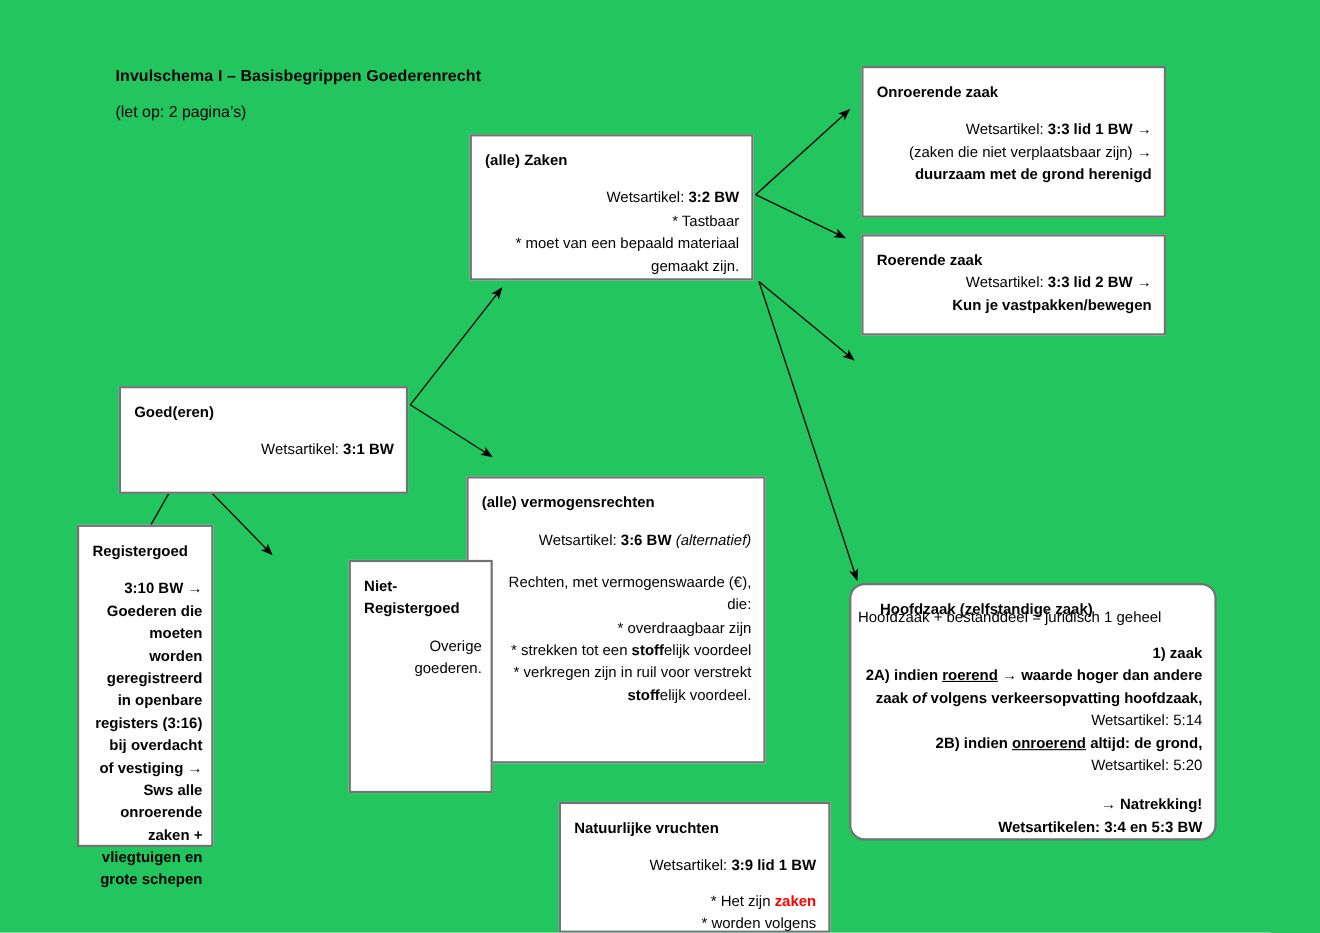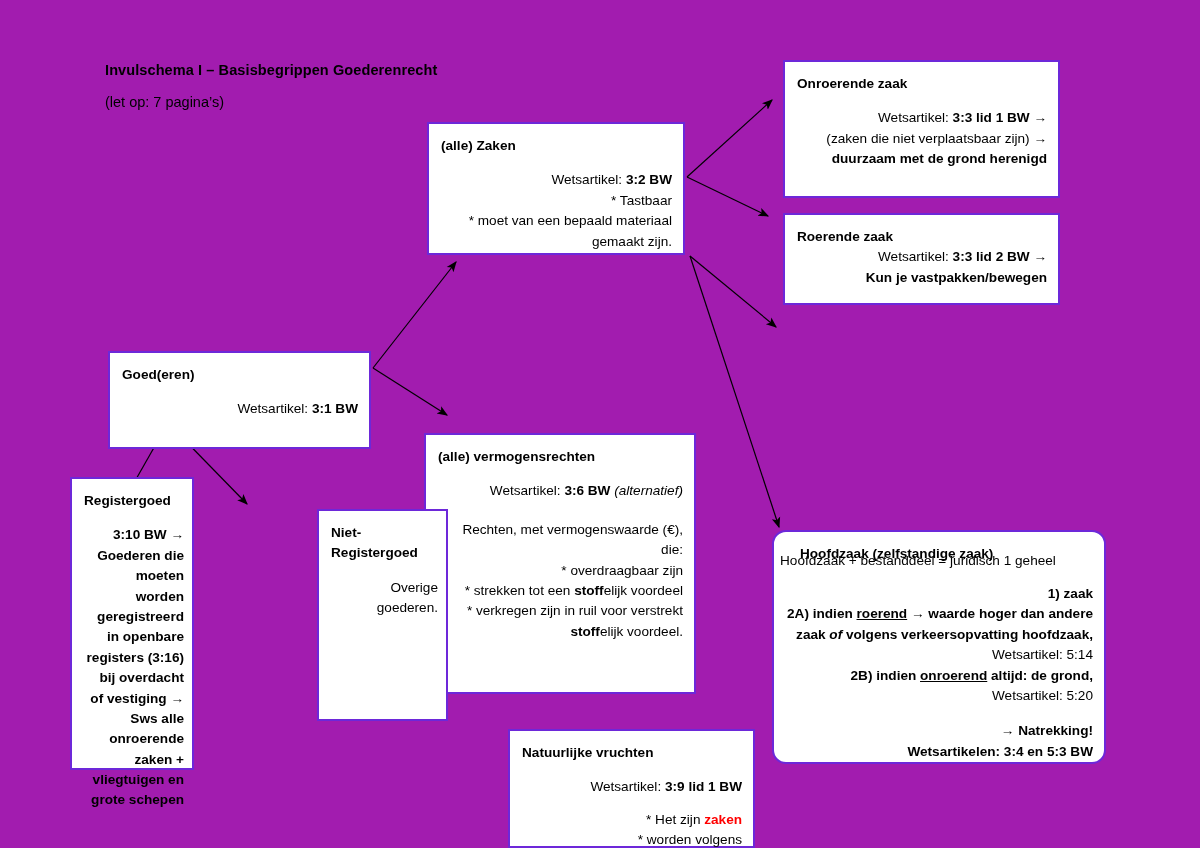--- a/index.html
+++ b/index.html
@@ -10,21 +10,21 @@
   }
   body {
     font-family: "Liberation Sans", sans-serif;
     color: #000000;
   }
   #page {
     position: relative;
     width: 1200px;
     height: 848px;
     overflow: hidden;
-    background: #a21caf;
+    background: #22c55e;
   }
   .arrow-layer {
     position: absolute;
     left: 0;
     top: 0;
     width: 1200px;
     height: 848px;
     pointer-events: none;
   }
   .doc-title {
@@ -36,21 +36,21 @@
   }
   .doc-sub {
     position: absolute;
     font-size: 14.5px;
     font-weight: normal;
     white-space: nowrap;
   }
   .box {
     position: absolute;
     box-sizing: border-box;
-    border: 2px solid #6d28d9;
+    border: 2px solid #737373;
     background: #ffffff;
     font-size: 13.6px;
     line-height: 1.5;
     padding: 12px 11px 10px 12px;
   }
   .box .ttl {
     font-weight: bold;
     margin-bottom: 14px;
   }
   .box .ttl.tight {
@@ -131,21 +131,21 @@
     <path d="M687,177 L772,100" stroke="#000000" stroke-width="1.2" fill="none" marker-end="url(#ah)"></path>
 
     <path d="M687,177 L768,216" stroke="#000000" stroke-width="1.2" fill="none" marker-end="url(#ah)"></path>
 
     <path d="M690,256 L776,327" stroke="#000000" stroke-width="1.2" fill="none" marker-end="url(#ah)"></path>
 
     <path d="M690,256 L779,527" stroke="#000000" stroke-width="1.2" fill="none" marker-end="url(#ah)"></path>
   </svg>
 
   <div class="doc-title" style="left:105px; top:62px;">Invulschema I – Basisbegrippen Goederenrecht</div>
-  <div class="doc-sub" style="left:105px; top:94px;">(let op: 7 pagina’s)</div>
+  <div class="doc-sub" style="left:105px; top:94px;">(let op: 2 pagina’s)</div>
 
   <div class="box" id="box-zaken">
     <div class="ttl">(alle) Zaken</div>
     <p><span>Wetsartikel: </span><b>3:2 BW</b></p>
     <p>* Tastbaar</p>
     <p>* moet van een bepaald materiaal</p>
     <p>gemaakt zijn.</p>
   </div>
 
   <div class="box" id="box-onroerend">

